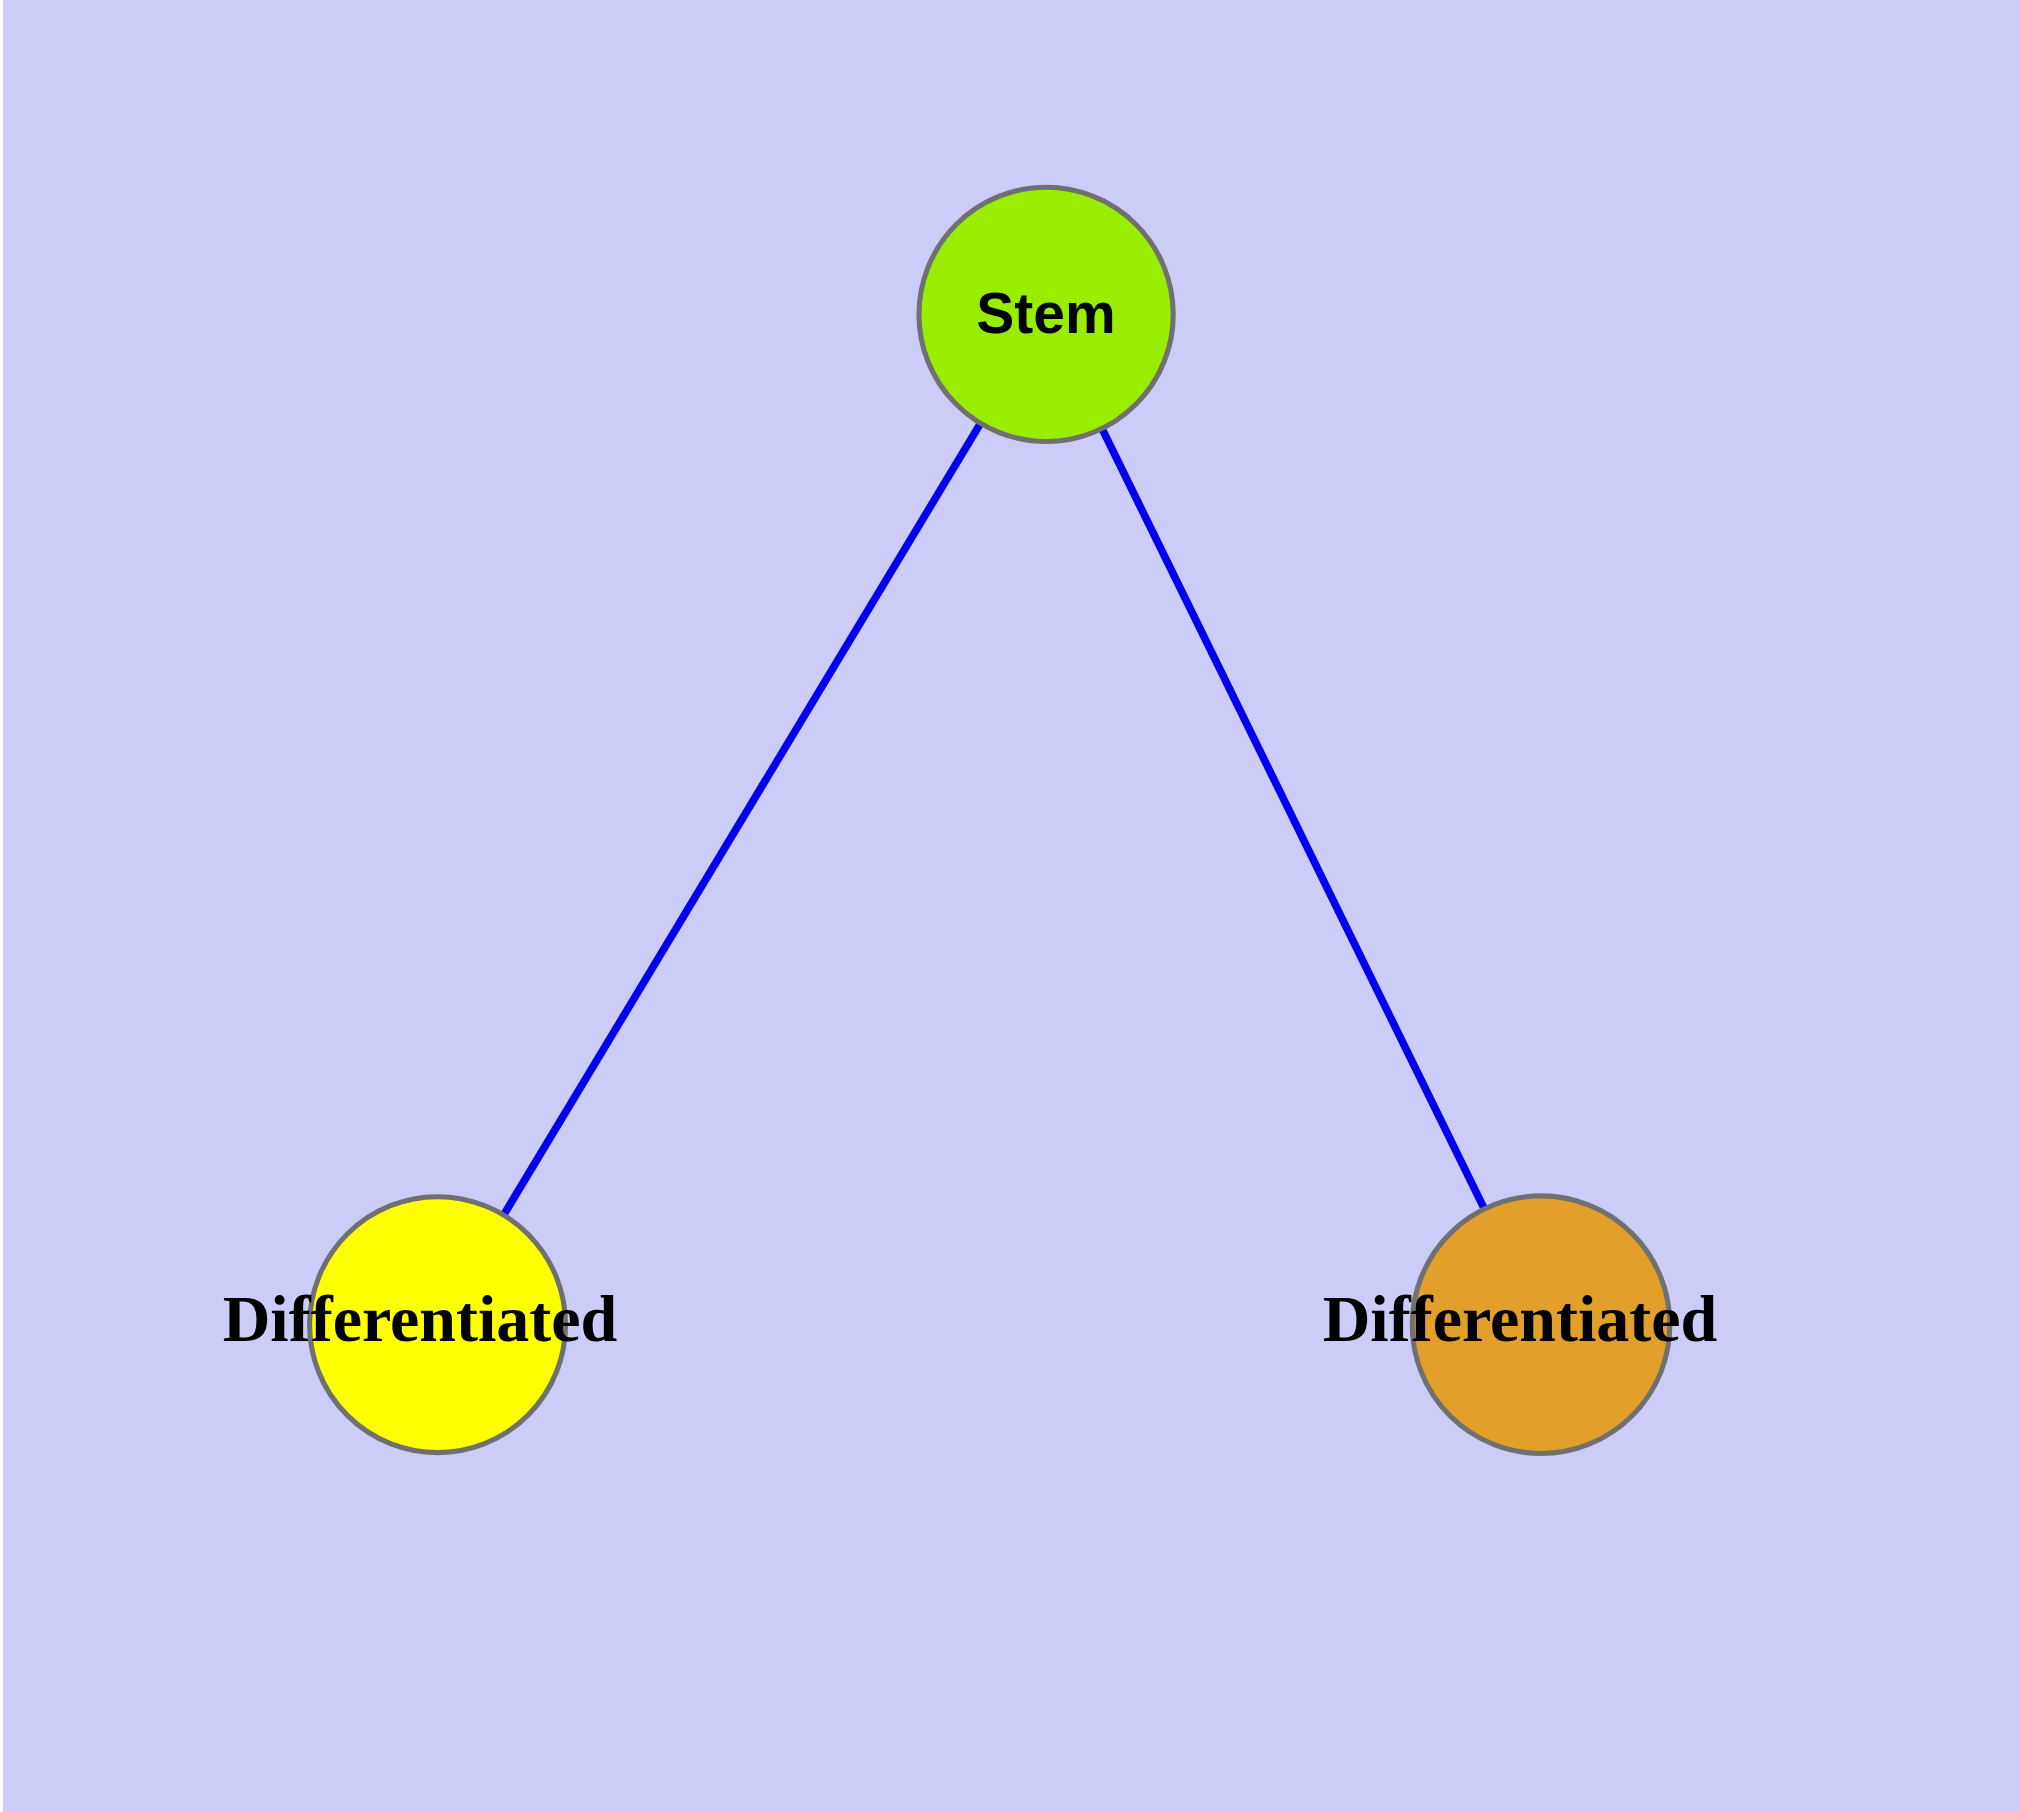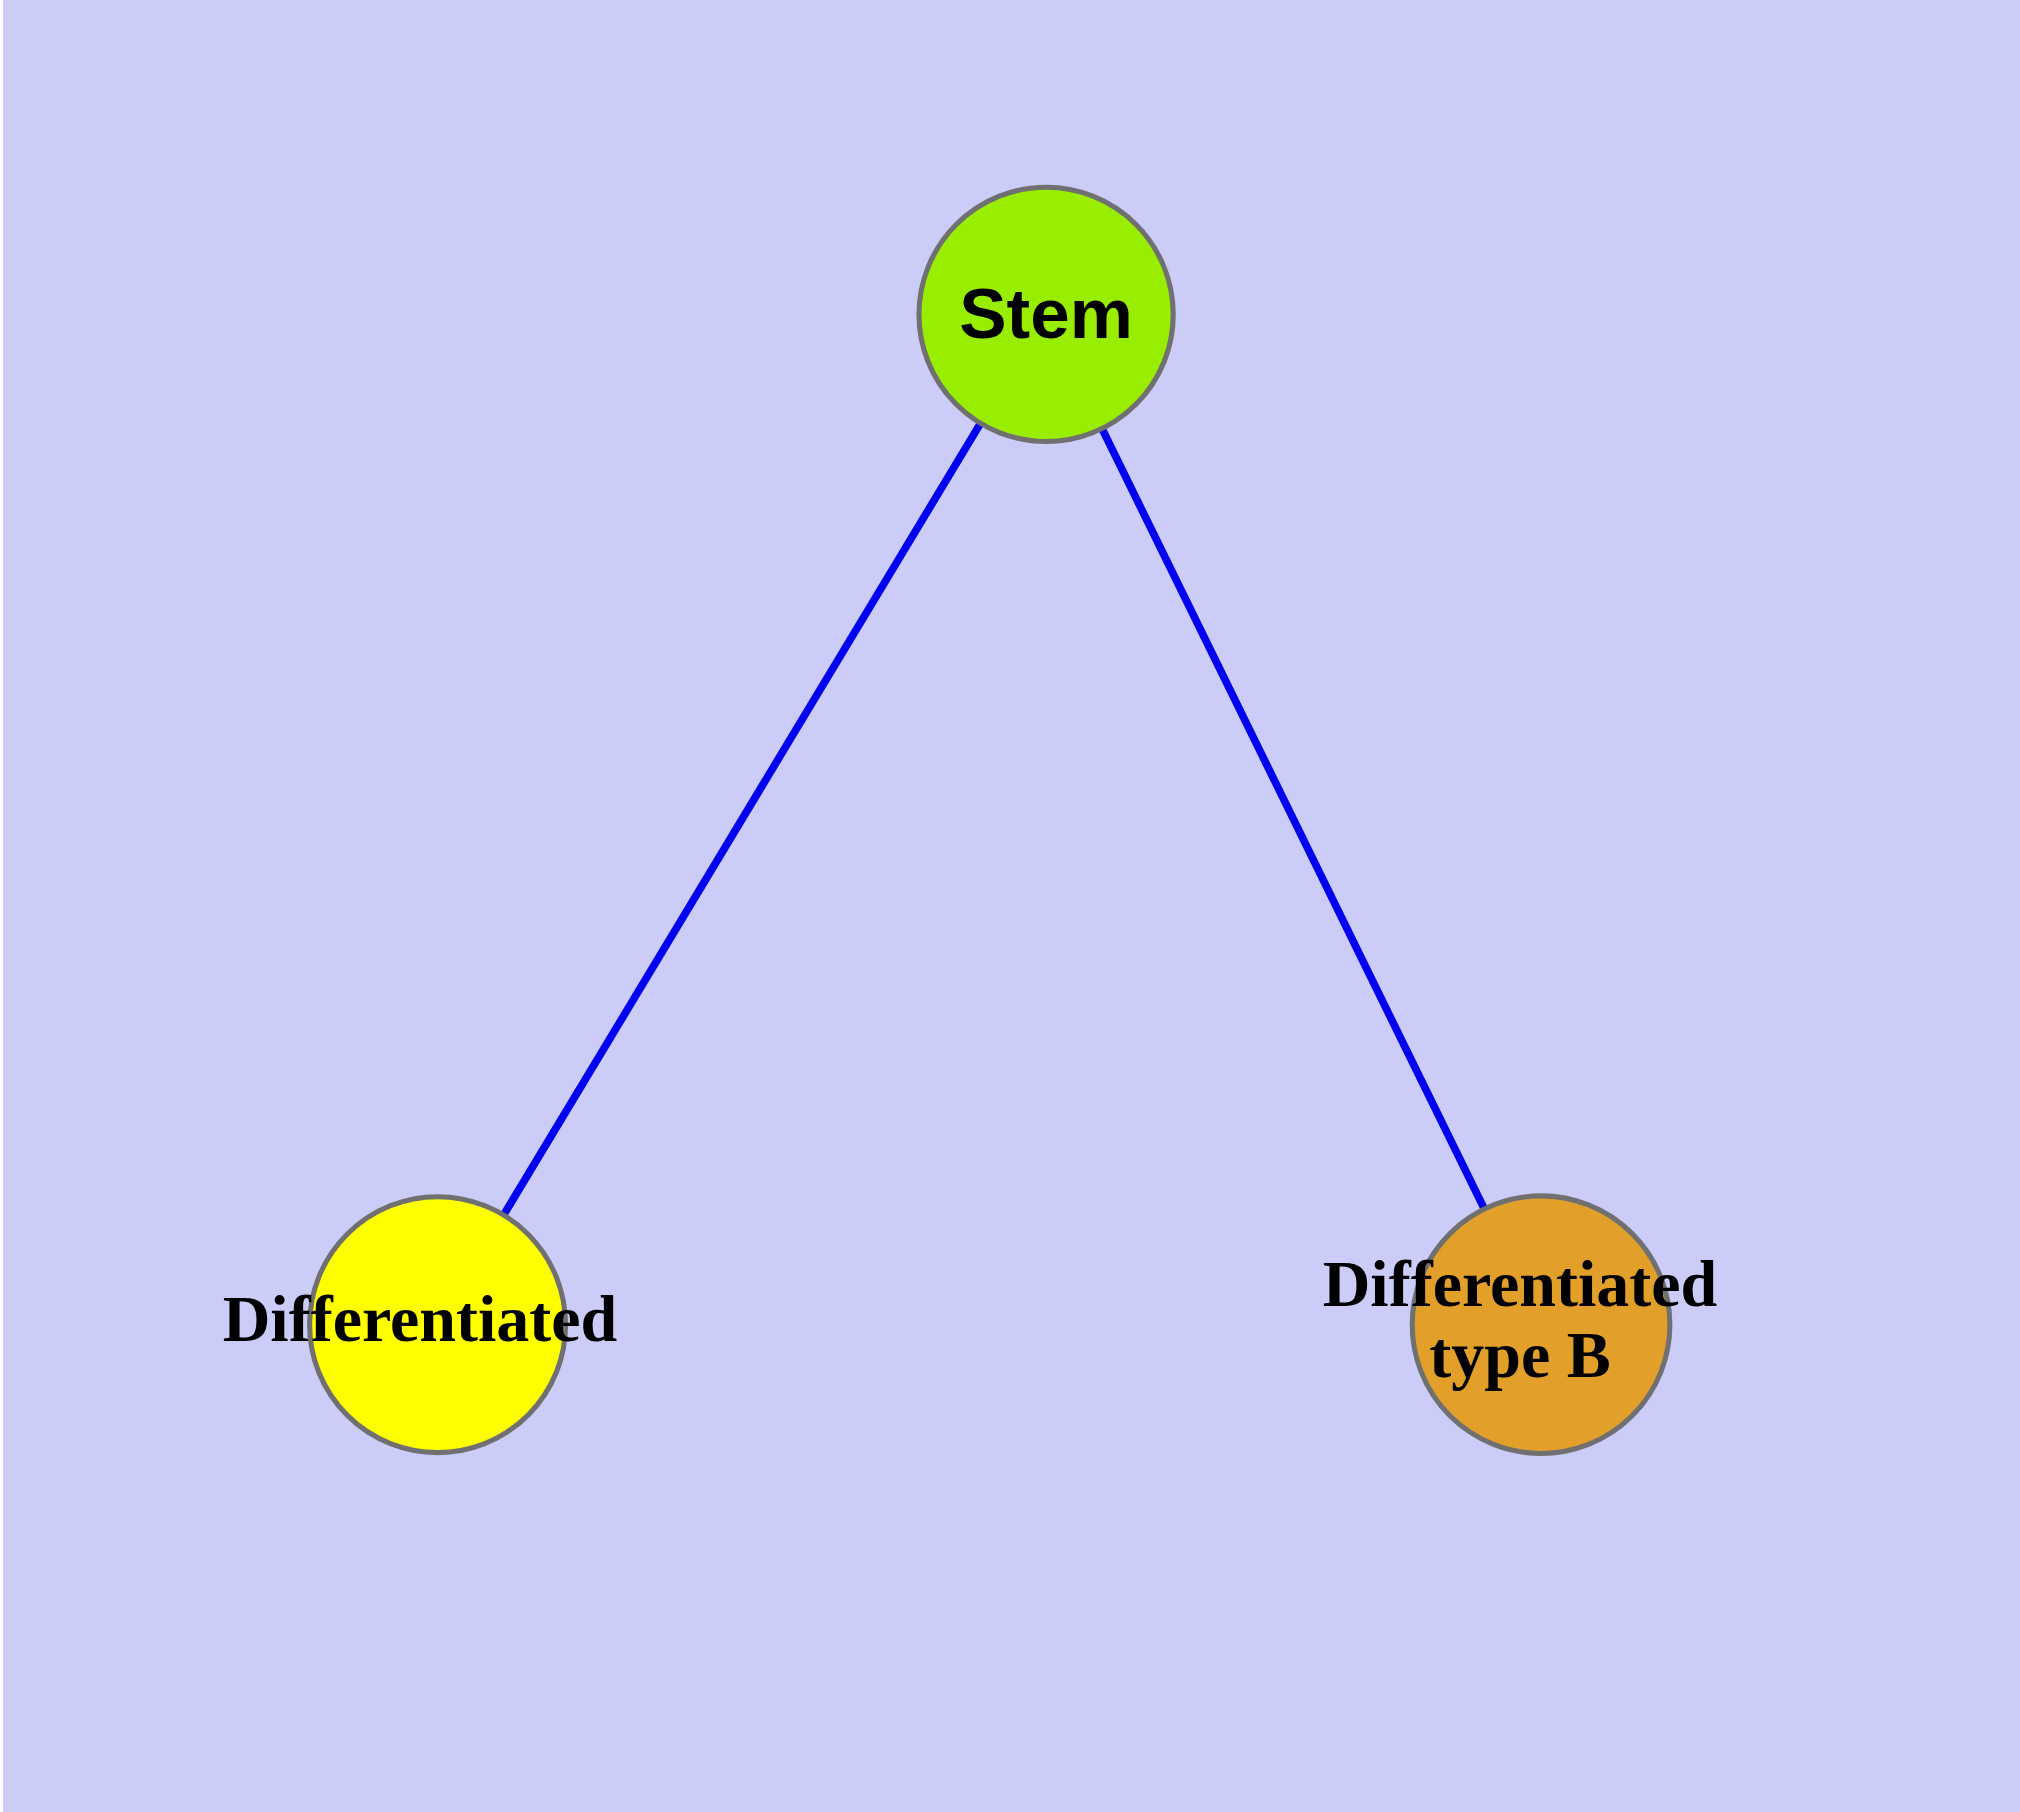--- a/index.html
+++ b/index.html
@@ -35,21 +35,21 @@
     position: absolute;
     text-align: center;
     color: #000000;
     font-weight: bold;
     line-height: 1.08;
     white-space: pre;
     pointer-events: none;
     transform: translate(-50%, -50%);
   }
   .label-stem {
-    font-size: 71px;
+    font-size: 57px;
     text-align: center;
   }
   .label-diff {
     font-size: 66px;
     font-family: Liberation Serif, serif;
   }
 </style>
 </head>
 <body>
 
@@ -66,16 +66,16 @@
       <circle cx="516" cy="1563" r="151" fill="#ffff00" stroke="#707070" stroke-width="6"></circle>
       <circle cx="1818" cy="1563" r="152" fill="#e2a02a" stroke="#707070" stroke-width="6"></circle>
       <circle cx="1234" cy="371" r="150" fill="#99ee00" stroke="#707070" stroke-width="6"></circle>
     </g>
   </svg>
 
   <div class="node-label label-stem" style="left:1046px; top:314px;">Stem</div>
 
   <div class="node-label label-diff" style="left:420px; top:1319px;"><span>Differentiated</span><br></div>
 
-  <div class="node-label label-diff" style="left:1520px; top:1319px;"><span>Differentiated</span><br><span>type B</span></div>
+  <div class="node-label label-diff" style="left:1520px; top:1319px;"><span>Differentiated</span><br></div>
 
 </div>
 
 
 </body></html>

